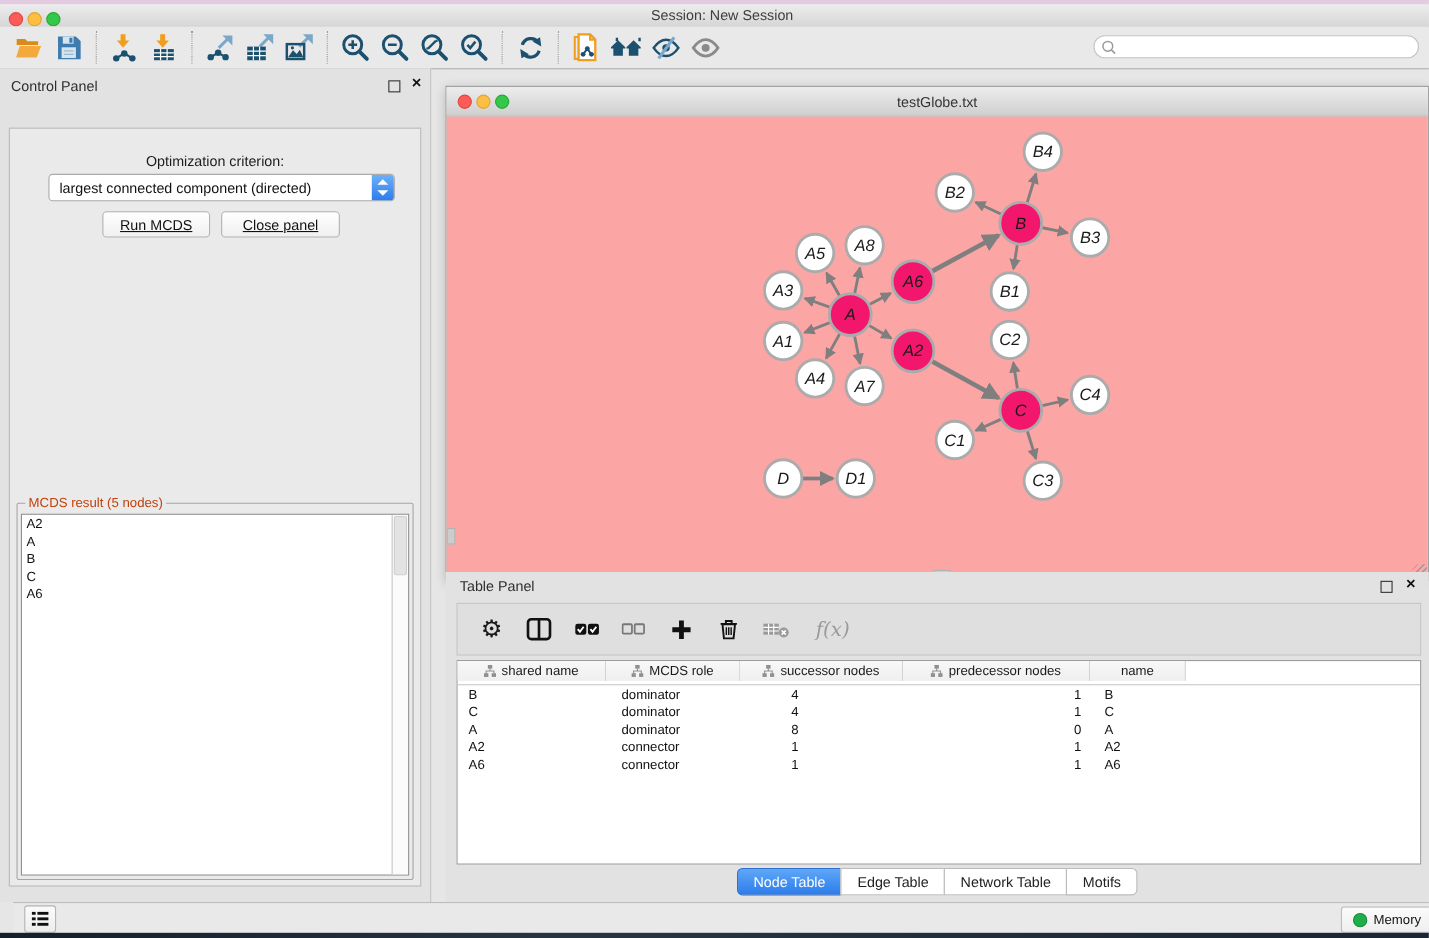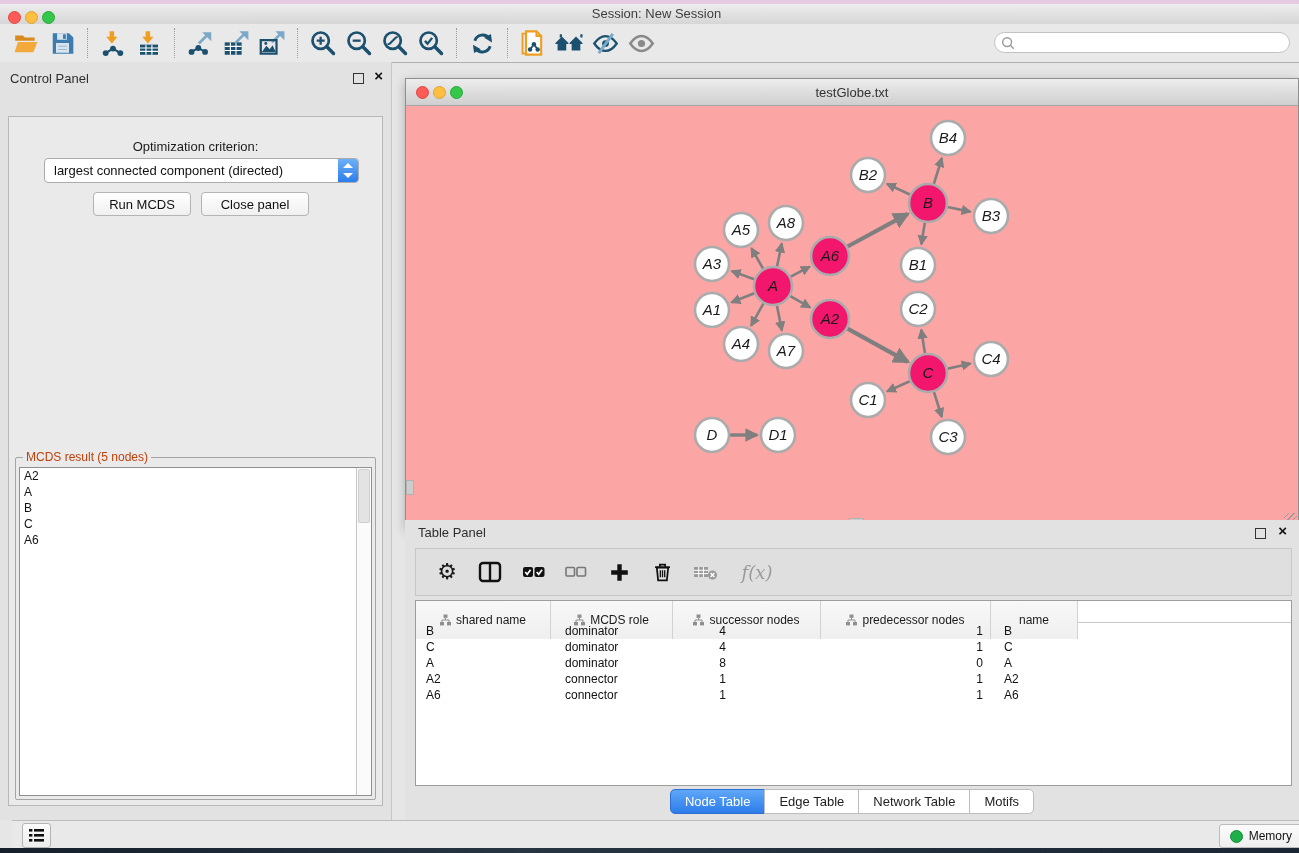--- a/index.html
+++ b/index.html
@@ -41,21 +41,21 @@
   .opt-label{position:absolute;left:0;right:0;top:22px;text-align:center;font-size:13px;color:#1c1c1c;}
   .dropdown{position:absolute;left:35px;top:41px;width:313px;height:23px;background:#fff;border:1px solid #ababab;
     border-radius:4px;font-size:13px;color:#111;}
   .dropdown .dd-value{position:absolute;left:9px;top:4px;white-space:nowrap;}
   .dropdown .dd-stepper{position:absolute;right:0;top:0;width:20px;height:100%;border-radius:0 3px 3px 0;
     background:linear-gradient(#6cb0f8,#2d7deb);}
   .dd-stepper .up,.dd-stepper .dn{position:absolute;left:5px;width:0;height:0;border-left:5px solid transparent;border-right:5px solid transparent;}
   .dd-stepper .up{top:4px;border-bottom:5px solid #fff;}
   .dd-stepper .dn{bottom:4px;border-top:5px solid #fff;}
   .cp-btn{position:absolute;top:75px;height:22px;background:linear-gradient(#ffffff,#f0f0f0);border:1px solid #b4b4b4;
-    border-radius:4px;font-size:13px;color:#111;display:flex;align-items:center;justify-content:center;}
+    border-radius:4px;font-size:13px;color:#111;display:flex;align-items:center;justify-content:center;text-decoration:underline;}
   .groupbox{position:absolute;left:6px;right:6px;top:340px;bottom:5px;border:1px solid #a5a5a5;border-radius:2px;}
   .groupbox .legend{position:absolute;left:7px;top:-8px;background:#eaeaea;padding:0 3px;font-size:12px;color:#c2410c;}
   .mcds-list{position:absolute;left:3px;right:3px;top:9px;bottom:3px;background:#fff;border:1px solid #8f8f8f;overflow:hidden;}
   .mcds-item{height:16px;line-height:16px;font-size:12px;color:#111;padding-left:4px;}
   .mcds-scroll{position:absolute;right:0;top:0;bottom:0;width:14px;border-left:1px solid #c6c6c6;background:#fbfbfb;}
   .mcds-thumb{position:absolute;left:1px;right:1px;top:1px;height:52px;background:#e3e3e3;border:1px solid #cfcfcf;border-radius:2px;}
 
   
   .net-window{position:absolute;left:405px;top:78px;width:892px;height:448px;background:#fff;border:1px solid #8e8e8e;
     box-shadow:0 3px 10px rgba(0,0,0,0.25);}
@@ -72,21 +72,21 @@
 
   
   .table-panel{position:absolute;left:405px;top:520px;width:894px;height:300px;background:#e2e2e2;}
   .tp-toolbar{position:absolute;left:10px;width:877px;top:28px;height:48px;background:#dfdfdf;border:1px solid #c6c6c6;
     box-sizing:border-box;display:flex;align-items:center;gap:17px;padding-left:18px;}
   .tp-btn{display:flex;align-items:center;justify-content:center;width:26px;height:26px;}
   .gear-glyph{font-size:22px;color:#1a1a1a;line-height:22px;}
   .fx-glyph{font-family:"DejaVu Serif",serif;font-style:italic;font-size:18px;color:#9a9a9a;}
   .node-table{position:absolute;left:10px;width:877px;top:80px;height:186px;background:#fff;border:1px solid #9d9d9d;box-sizing:border-box;}
   .nt-header{display:flex;height:21px;border-bottom:1px solid #c9c9c9;}
-  .th{box-sizing:border-box;height:38px;display:inline-flex;align-items:center;justify-content:center;gap:5px;
+  .th{box-sizing:border-box;height:18px;display:inline-flex;align-items:center;justify-content:center;gap:5px;
     font-size:12px;color:#1a1a1a;background:linear-gradient(#f8f8f8,#efefef);border-right:1px solid #d2d2d2;}
   .nt-body .tr{display:flex;height:16px;line-height:16px;}
   .td{box-sizing:border-box;font-size:12px;color:#111;white-space:nowrap;overflow:hidden;}
   .td.c0{padding-left:10px;}
   .td.c1{padding-left:14px;}
   .td.c2{text-align:right;padding-right:95px;}
   .td.c3{text-align:right;padding-right:8px;}
   .td.c4{padding-left:13px;}
   .tp-tabs{position:absolute;left:0;right:0;top:269px;display:flex;justify-content:center;}
   .seg-tab{height:23px;line-height:23px;padding:0 14px;font-size:13px;color:#222;background:#fff;border:1px solid #bcbcbc;margin-left:-1px;}

